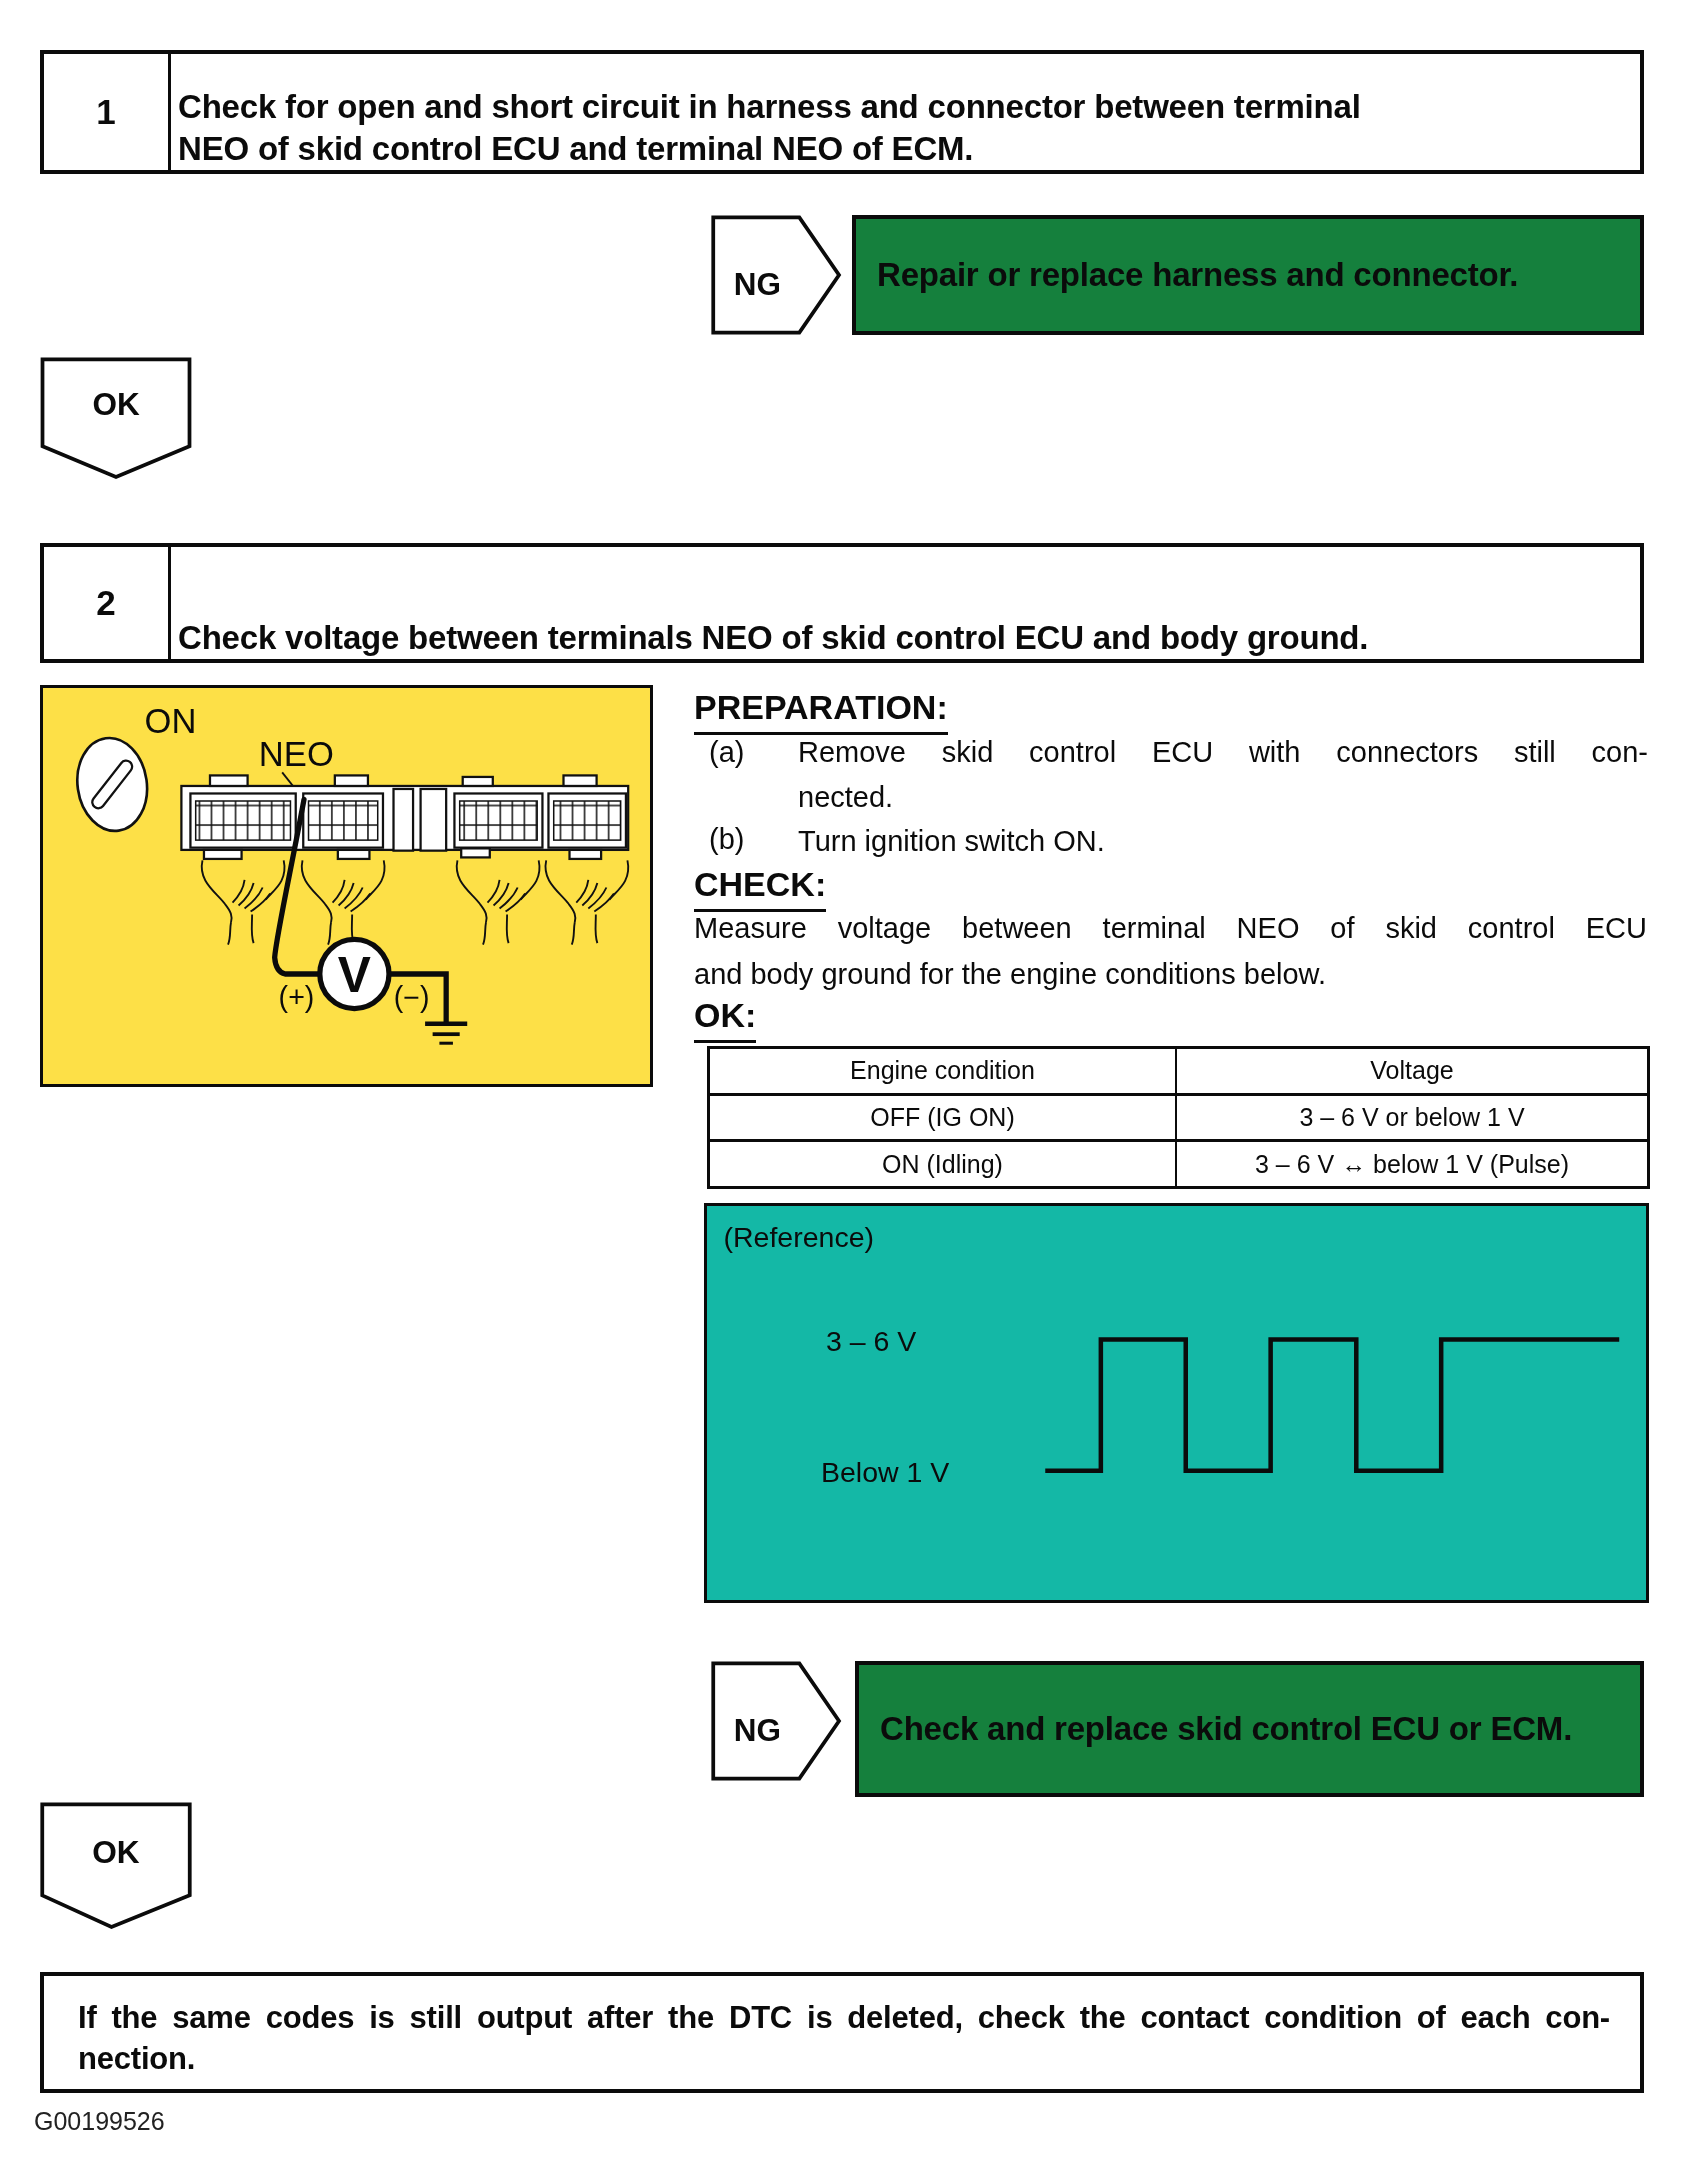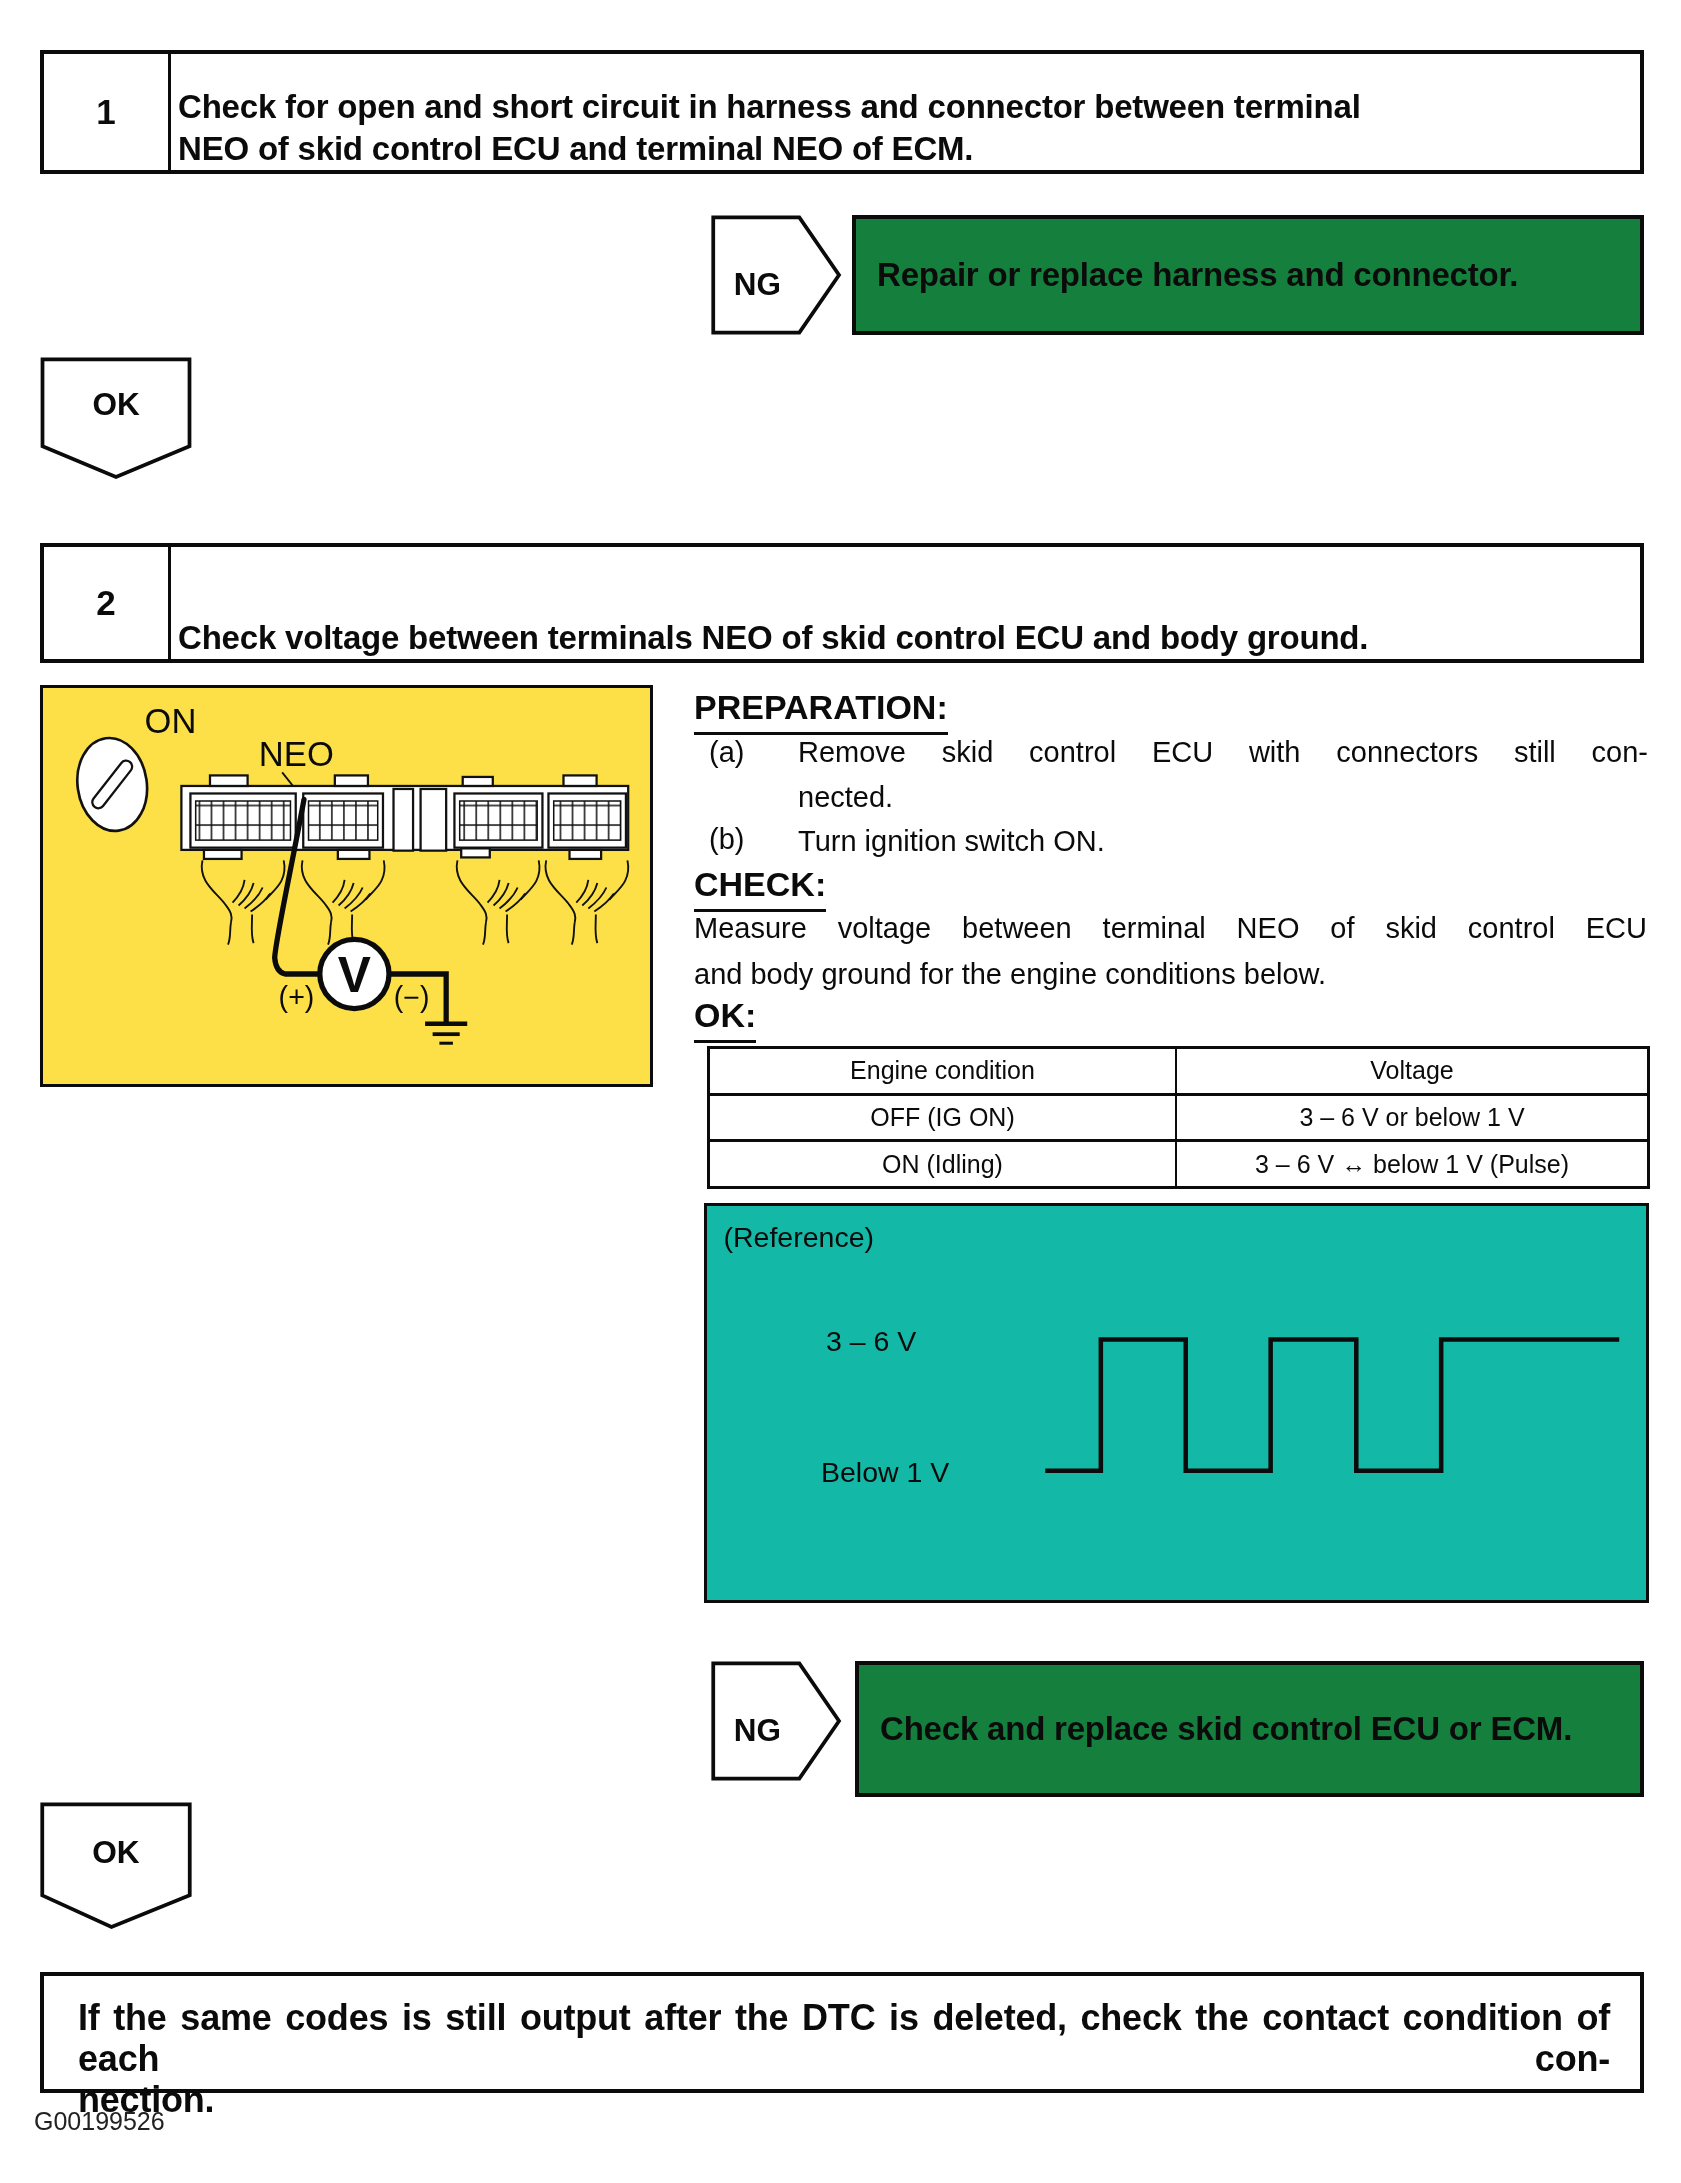--- a/index.html
+++ b/index.html
@@ -75,21 +75,21 @@
   .vtable .cell.c2{flex:1;}
   
   .ref-box{border:3.8px solid #0b0b0b;background:#14b8a6;box-sizing:border-box;}
   .ref-title{font-size:28.5px;}
   .wave-label{font-size:28.5px;white-space:nowrap;}
   .wave-svg path{fill:none;stroke:#0b0b0b;stroke-width:6;}
   
   .note-box{
     border:4.5px solid #0b0b0b;background:#fff;box-sizing:border-box;
     padding:21px 30px 0 34px;
-    font-weight:bold;font-size:36px;line-height:41px;letter-spacing:-0.2px;
+    font-weight:bold;font-size:31px;line-height:41px;letter-spacing:-0.2px;
   }
   .note-l1{text-align:justify;text-align-last:justify;}
   .fig-code{font-size:25px;color:#222;}
 </style>
 </head>
 <body>
 
 <div class="page">
 
   <div class="abs step-box" style="left:40px;top:50px;width:1604px;height:124px;">

